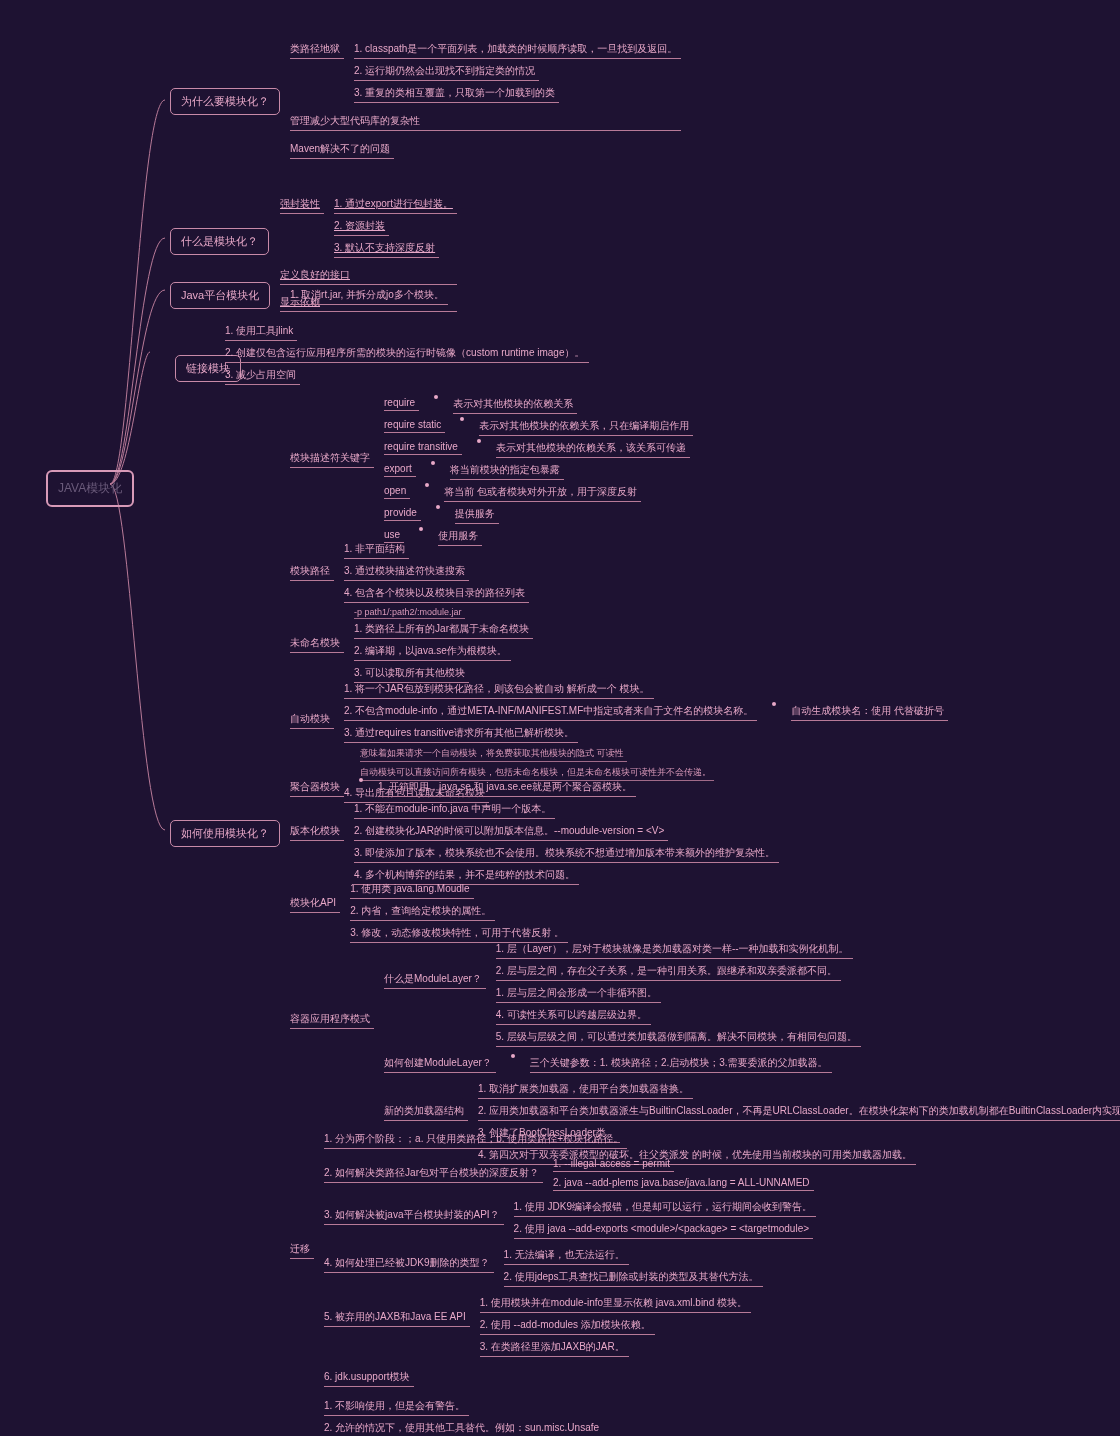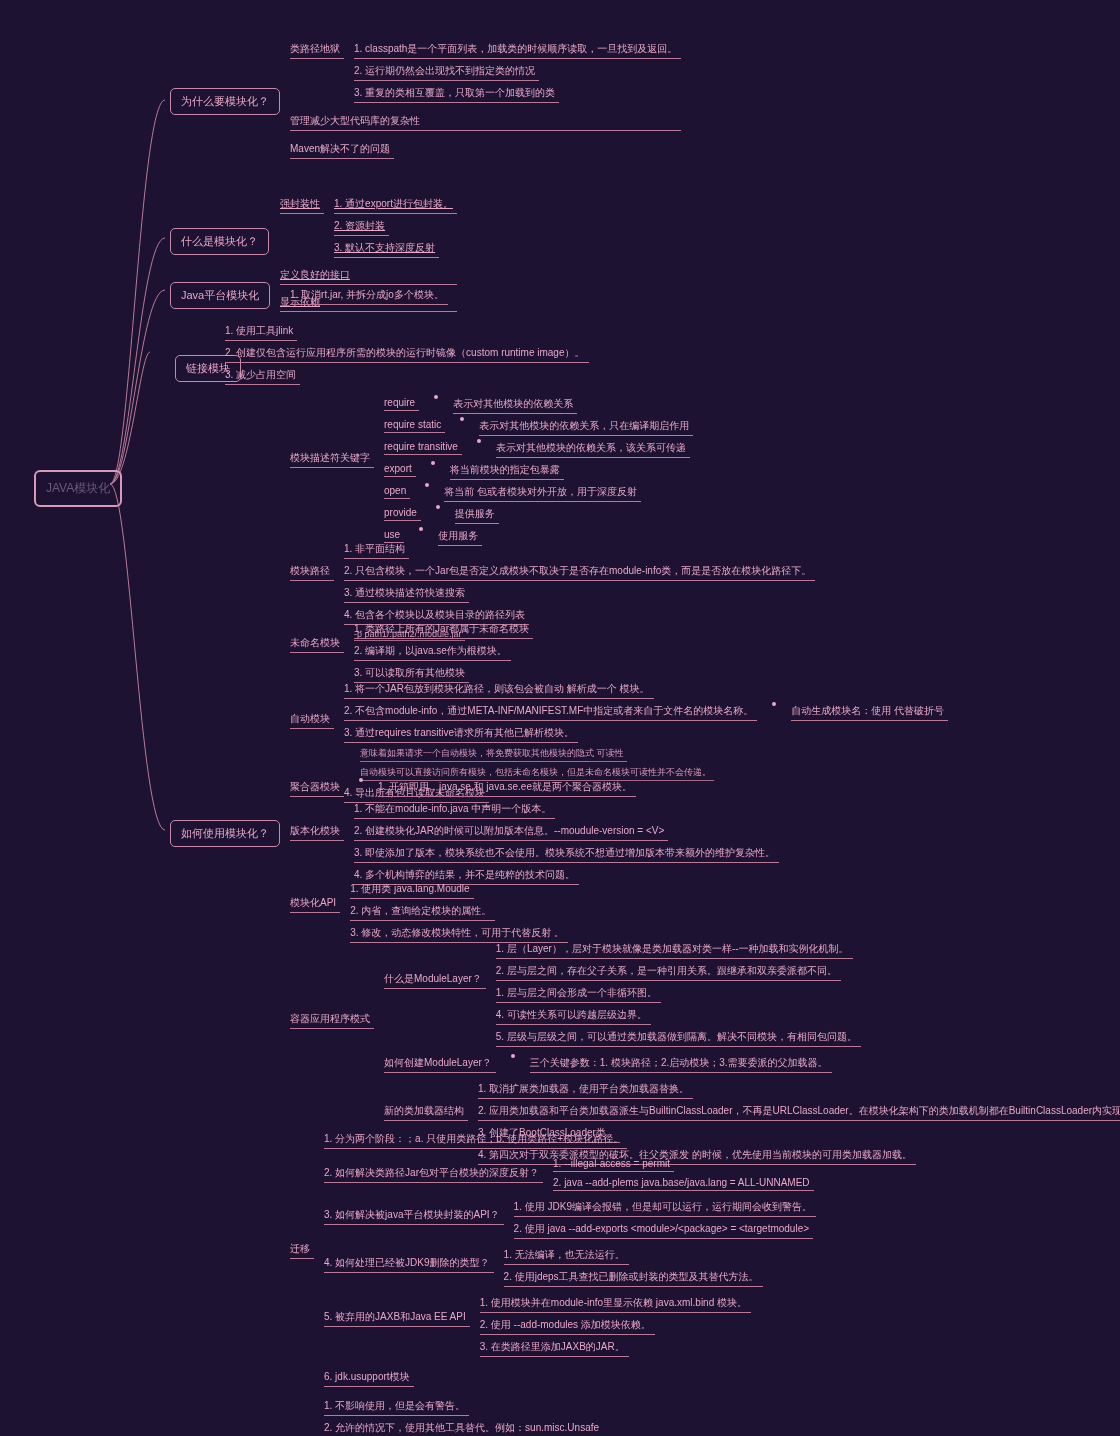--- a/index.html
+++ b/index.html
@@ -8,21 +8,21 @@
     color: #e8a8c8;
     font-family: -apple-system, "Segoe UI", "Microsoft YaHei", sans-serif;
     font-size: 11px;
     width: 1120px;
     min-height: 1436px;
     position: relative;
     overflow: hidden;
   }
   .root-box {
     position: absolute;
-    left: 34px;
+    left: 46px;
     top: 470px;
     border: 2px solid #d89ab8;
     border-radius: 6px;
     padding: 8px 10px;
     color: #6a5a7a;
     font-size: 12px;
   }
   .node-box {
     border: 1px solid #c88aa8;
     border-radius: 5px;
@@ -166,21 +166,20 @@
         </div>
       </div>
   </div>
 </div>
 
 <div class="col" style="left:290px; top:540px;">
   <div class="row">
     <span class="leaf" style="margin-top:22px;">模块路径</span>
     <div class="stack" id="path-stack">
         <span class="leaf">1. 非平面结构</span>
-        <span class="leaf">2. 只包含模块，一个Jar包是否定义成模块不取决于是否存在module-info类，而是是否放在模块化路径下。</span>
         <span class="leaf">3. 通过模块描述符快速搜索</span>
         <span class="leaf">4. 包含各个模块以及模块目录的路径列表</span>
         <span class="sub-item" style="margin-left: 10px;">-p  path1/:path2/:module.jar</span>
       </div>
   </div>
 </div>
 
 <div class="col" style="left:290px; top:620px;">
   <div class="row">
     <span class="leaf" style="margin-top:14px;">未命名模块</span>

